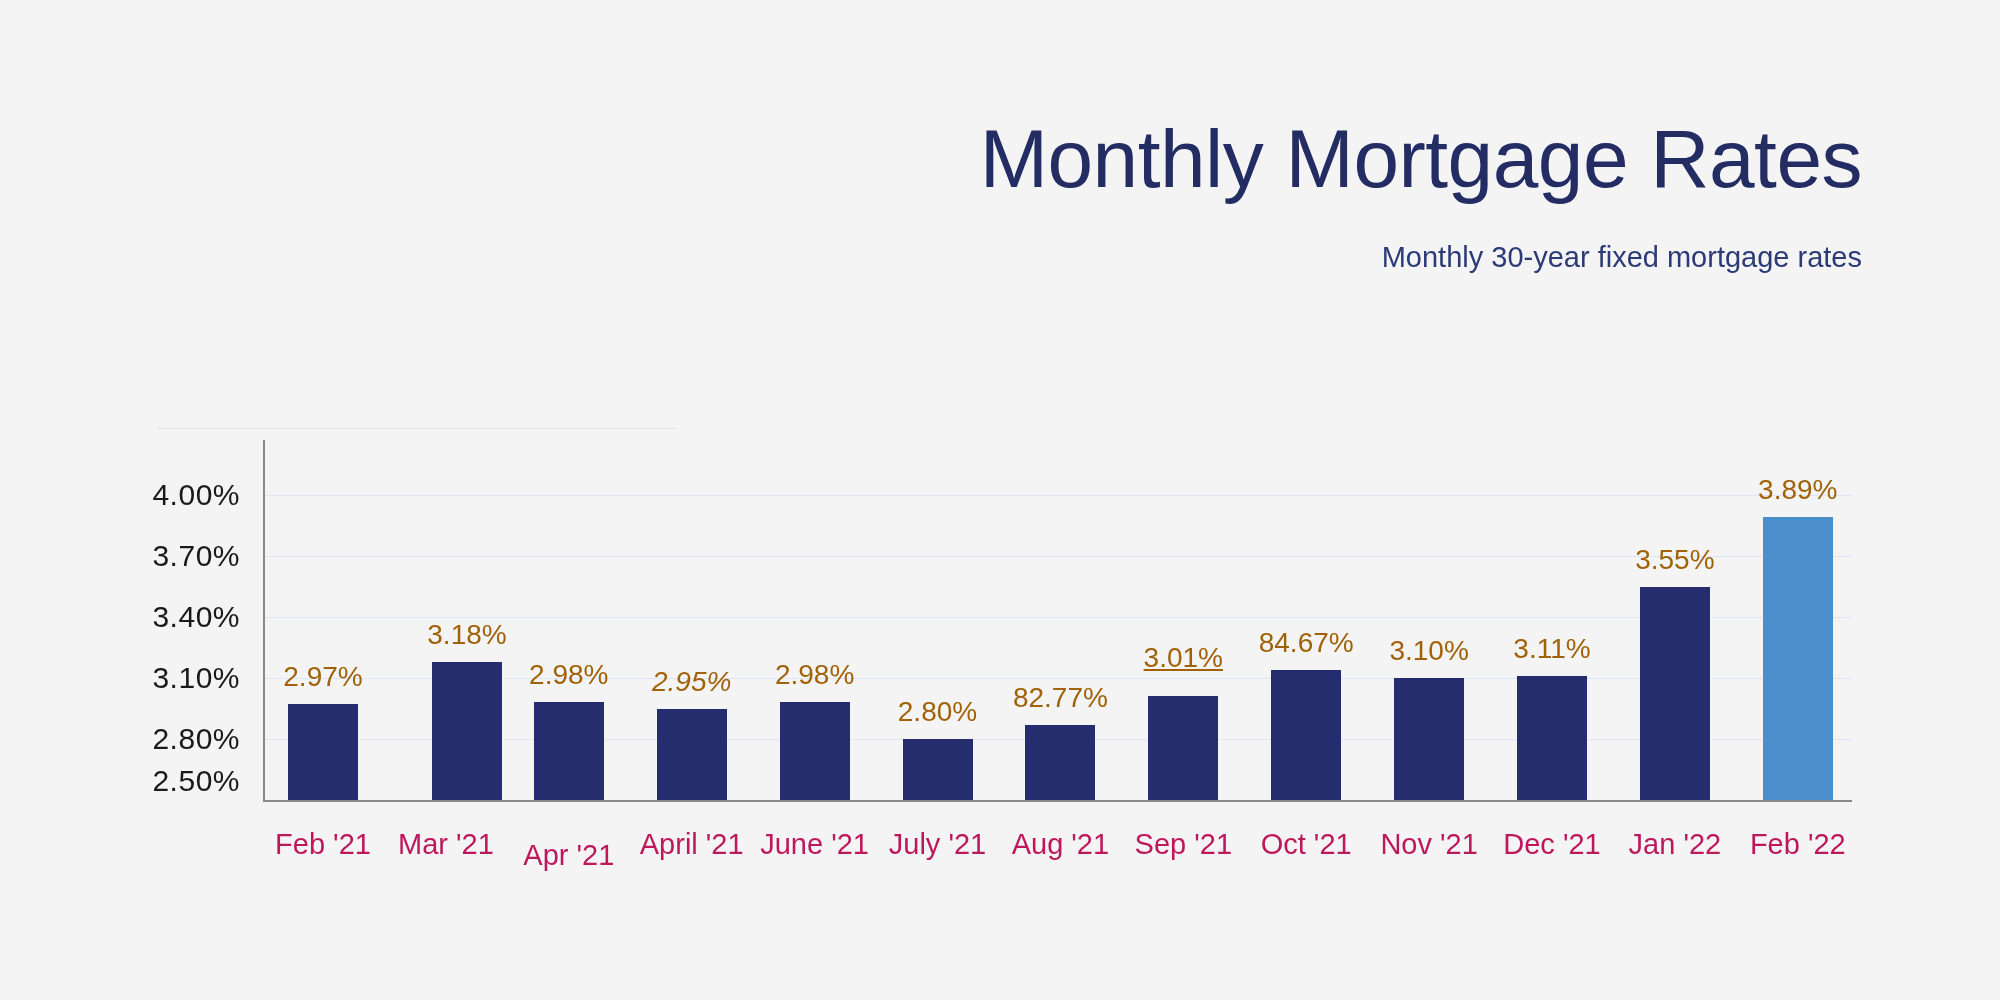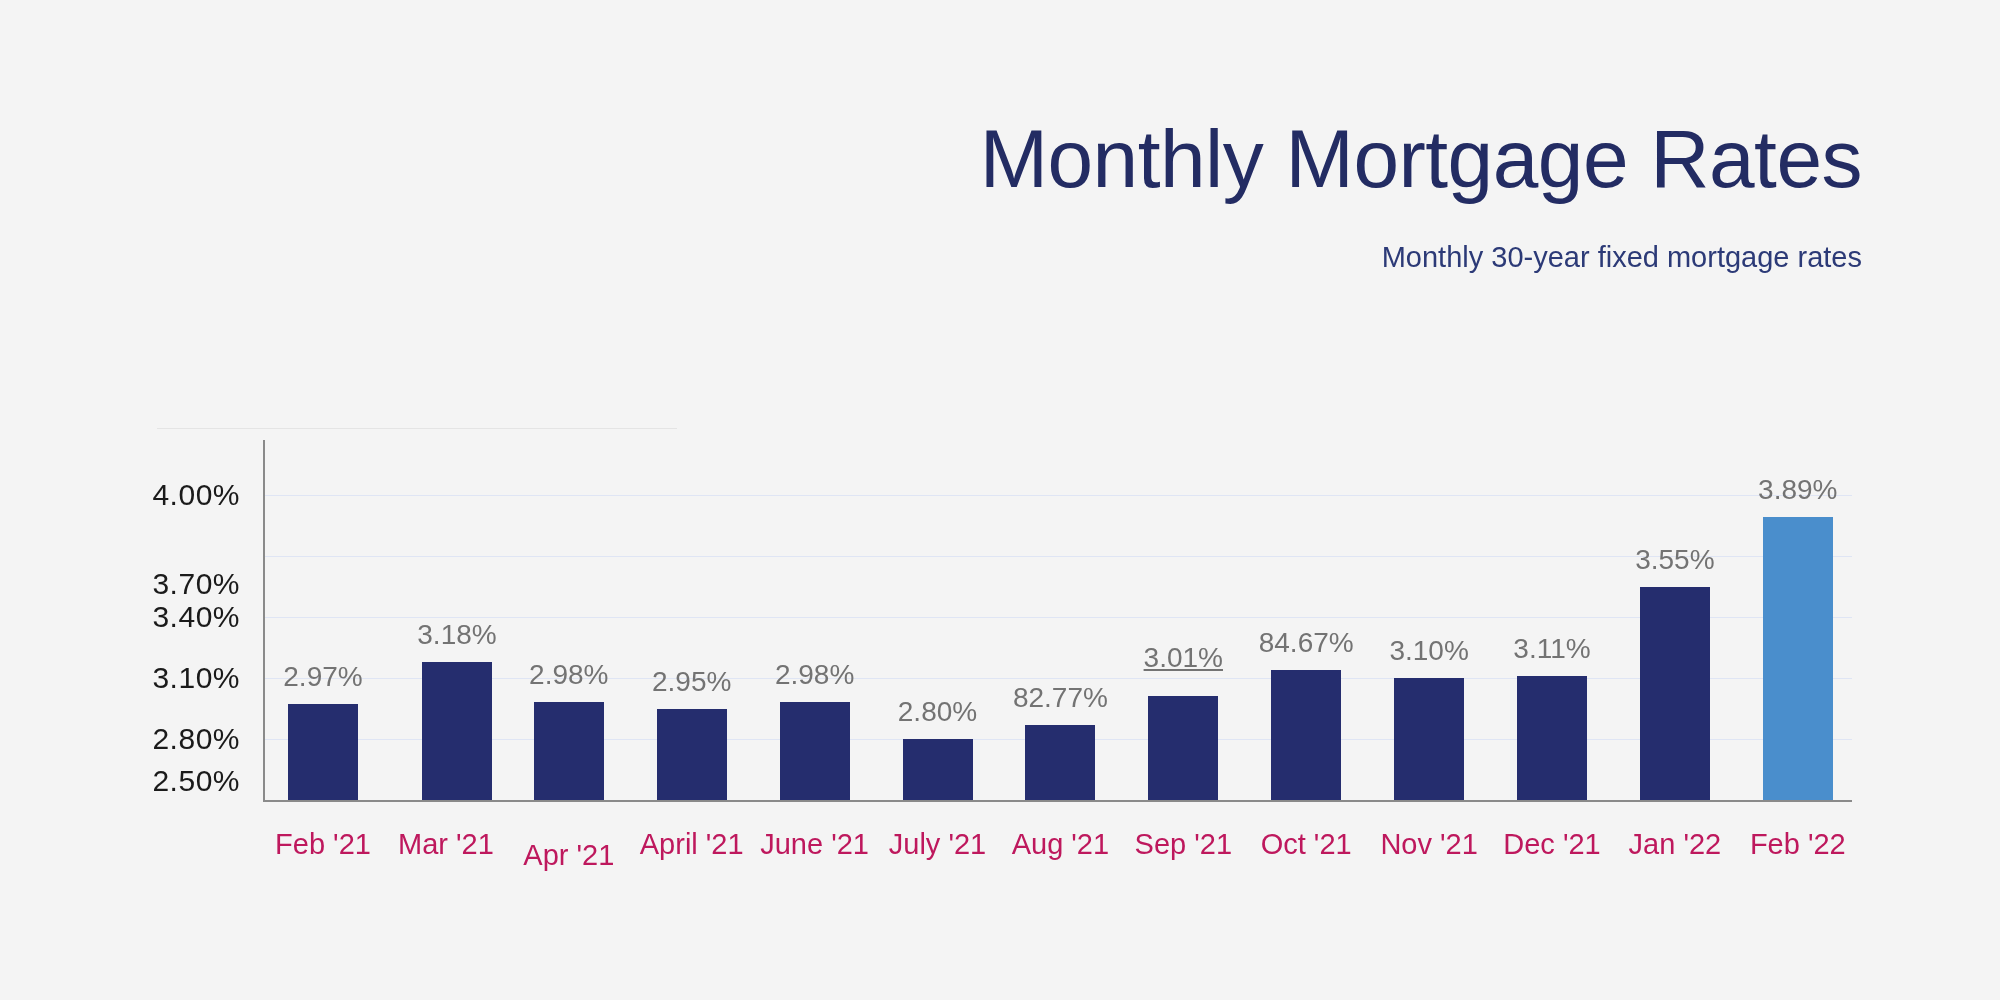--- a/index.html
+++ b/index.html
@@ -123,21 +123,21 @@
   .bar-rect.highlight {
     background: #4a8ecc;
   }
   .bar-value {
     position: absolute;
     left: -40px;
     width: 150px;
     text-align: center;
     font-size: 28px;
     line-height: 30px;
-    color: #737373;
+    color: #a16207;
     white-space: nowrap;
   }
   .x-label {
     position: absolute;
     top: 828px;
     width: 180px;
     text-align: center;
     font-size: 29px;
     line-height: 32px;
     color: #be185d;
@@ -160,42 +160,42 @@
         <div class="gridline" style="top: 495px;"></div>
         <div class="gridline" style="top: 556px;"></div>
         <div class="gridline" style="top: 617px;"></div>
         <div class="gridline" style="top: 678px;"></div>
         <div class="gridline" style="top: 739px;"></div>
       </div>
     <div class="y-axis-line"></div>
     <div class="x-axis-line"></div>
     <div id="y-labels">
         <div class="y-label" style="top: 480px;">4.00%</div>
-        <div class="y-label" style="top: 541px; margin-top: 28px;">3.70%</div>
+        <div class="y-label" style="top: 541px;">3.70%</div>
         <div class="y-label" style="top: 602px;">3.40%</div>
         <div class="y-label" style="top: 663px;">3.10%</div>
         <div class="y-label" style="top: 724px;">2.80%</div>
         <div class="y-label" style="top: 766px;">2.50%</div>
       </div>
     <div id="bars">
         <div class="bar" style="left: 288px; height: 95.5667px;">
           <div class="bar-rect" style="height: 95.5667px; background: rgb(37, 45, 110);"></div>
           <div class="bar-value" style="bottom: 107.567px;">2.97%</div>
         </div>
-        <div class="bar" style="left: 422px; height: 120px;">
+        <div class="bar" style="left: 432px; height: 120px;">
           <div class="bar-rect" style="height: 138.267px; background: rgb(37, 45, 110);"></div>
           <div class="bar-value" style="bottom: 150.267px;">3.18%</div>
         </div>
         <div class="bar" style="left: 533.8px; height: 97.6px;">
           <div class="bar-rect" style="height: 97.6px; background: rgb(37, 45, 110);"></div>
           <div class="bar-value" style="bottom: 109.6px;">2.98%</div>
         </div>
         <div class="bar" style="left: 656.7px; height: 91.5px;">
           <div class="bar-rect" style="height: 91.5px; background: rgb(37, 45, 110);"></div>
-          <div class="bar-value" style="bottom: 103.5px;">2.95%</div>
+          <div class="bar-value" style="bottom: 103.5px; font-style: italic;">2.95%</div>
         </div>
         <div class="bar" style="left: 779.6px; height: 97.6px;">
           <div class="bar-rect" style="height: 97.6px; background: rgb(37, 45, 110);"></div>
           <div class="bar-value" style="bottom: 109.6px;">2.98%</div>
         </div>
         <div class="bar" style="left: 902.5px; height: 61px;">
           <div class="bar-rect" style="height: 61px; background: rgb(37, 45, 110);"></div>
           <div class="bar-value" style="bottom: 73px;">2.80%</div>
         </div>
         <div class="bar" style="left: 1025.4px; height: 75.2333px;">

